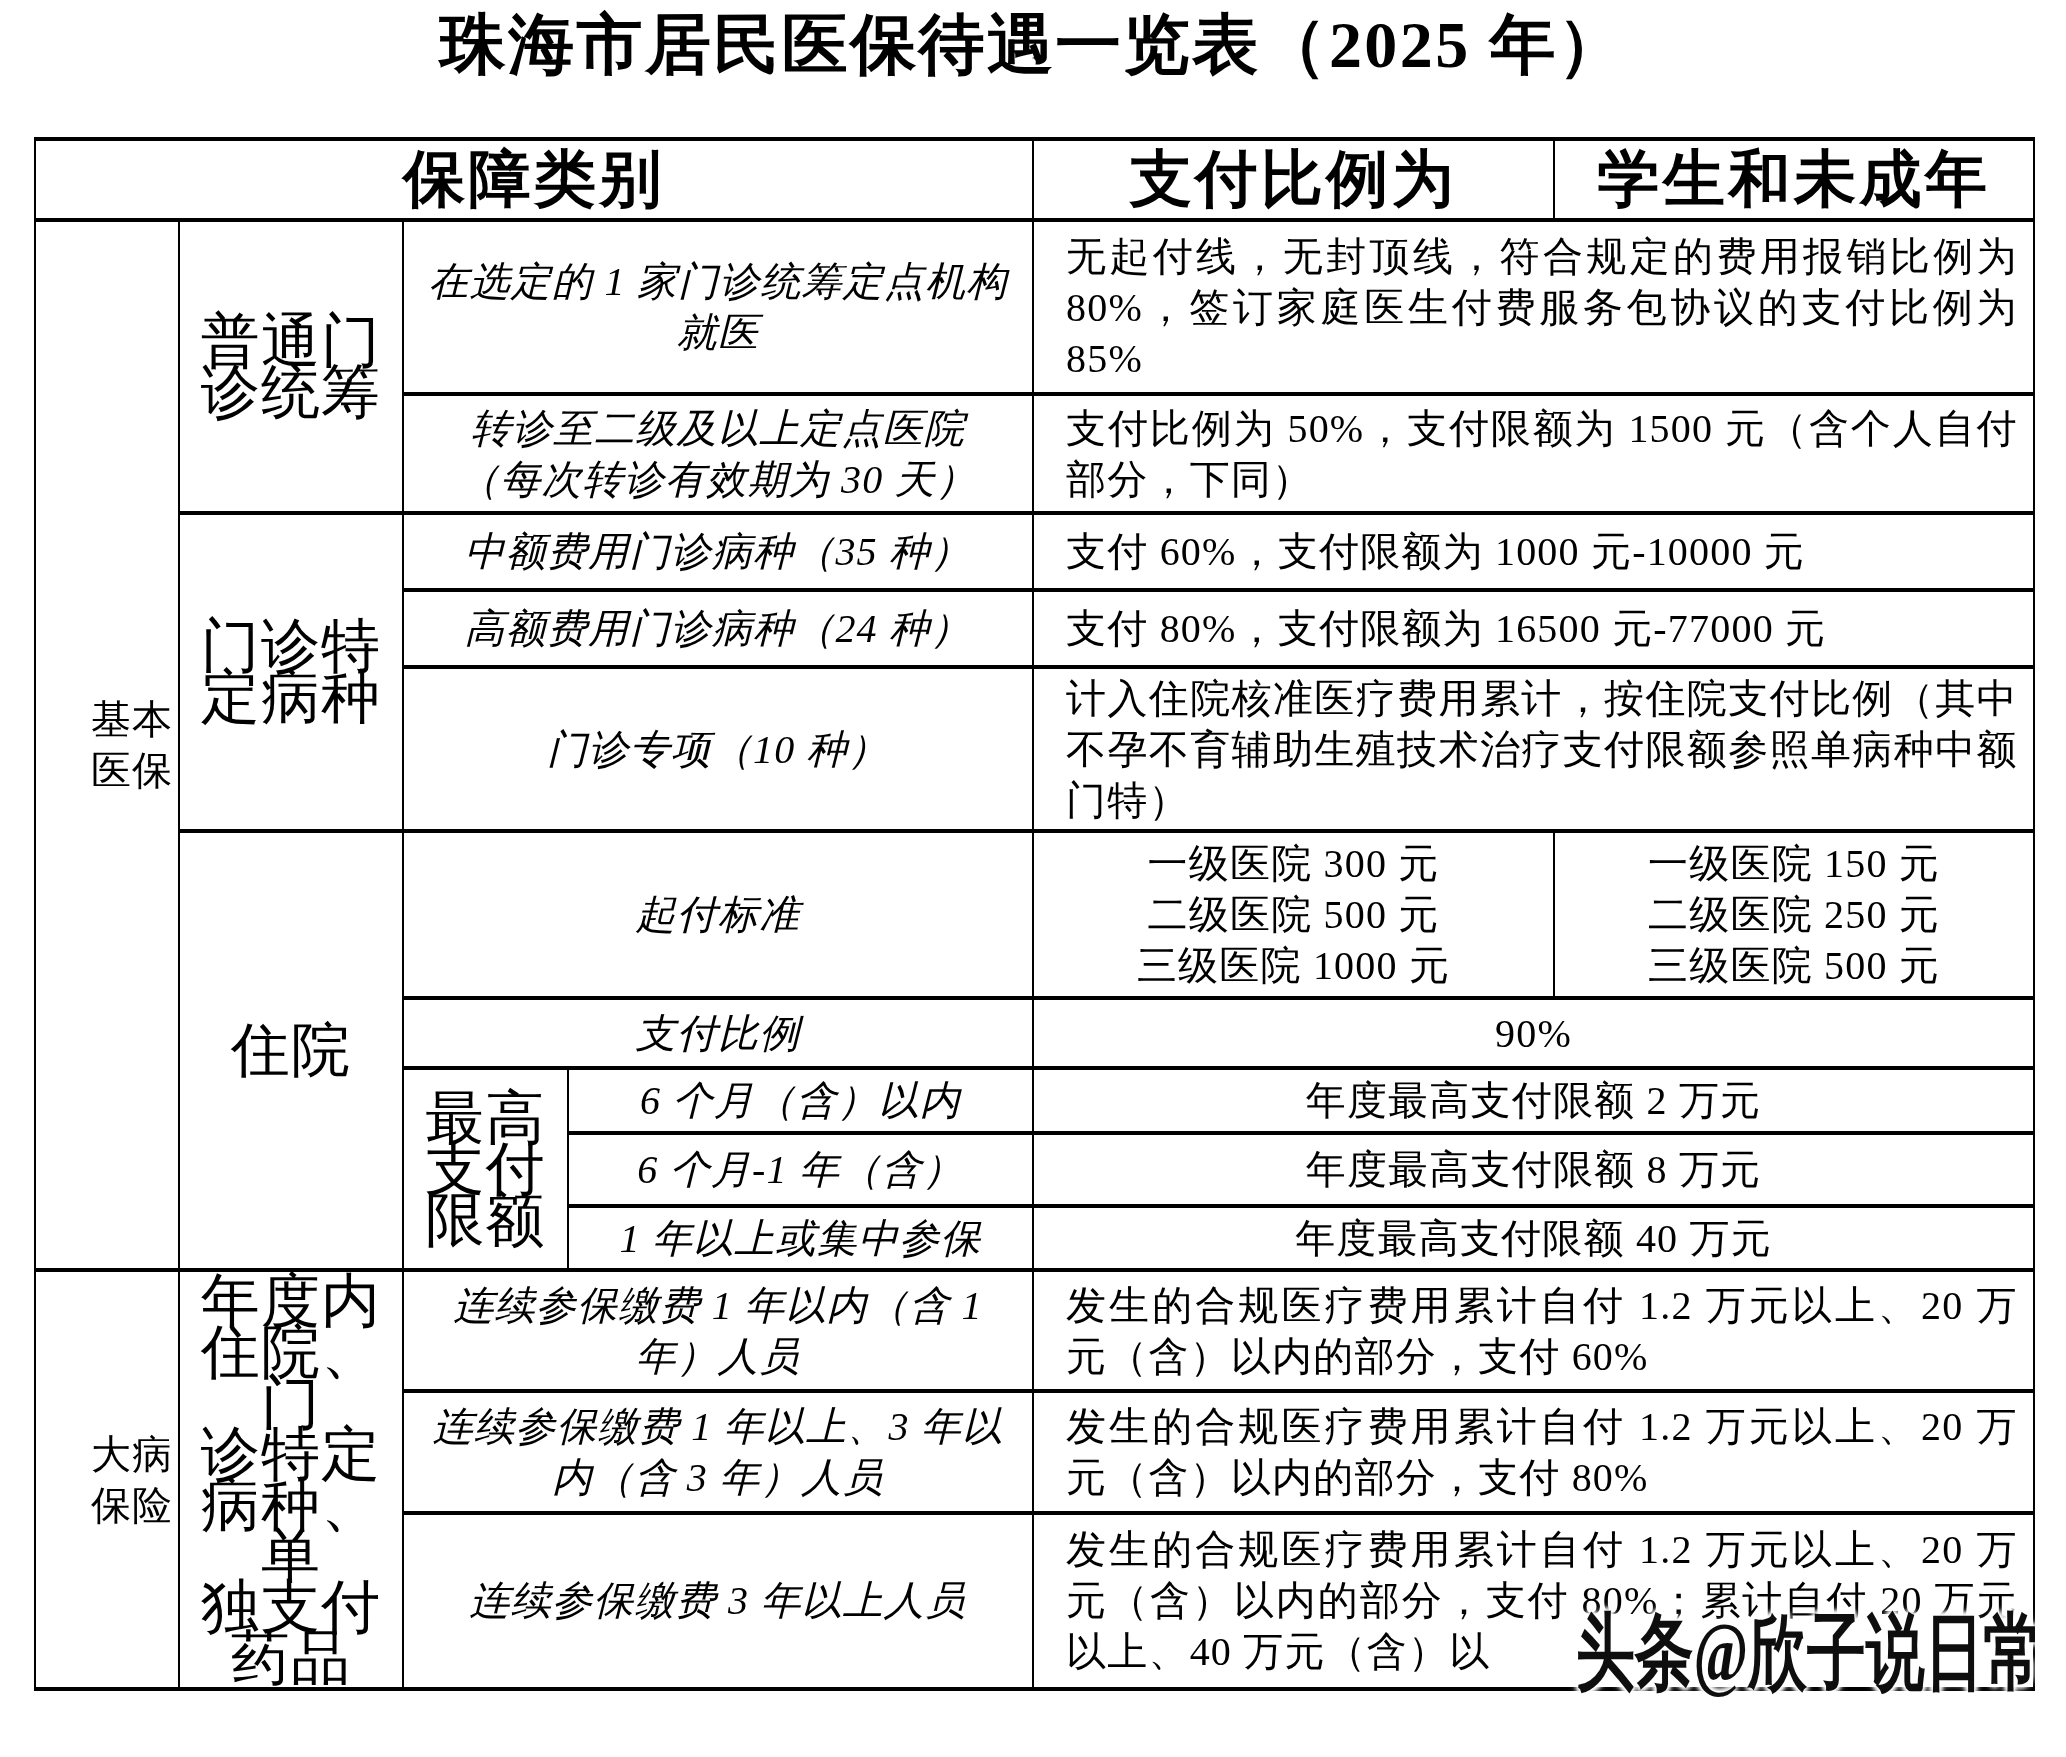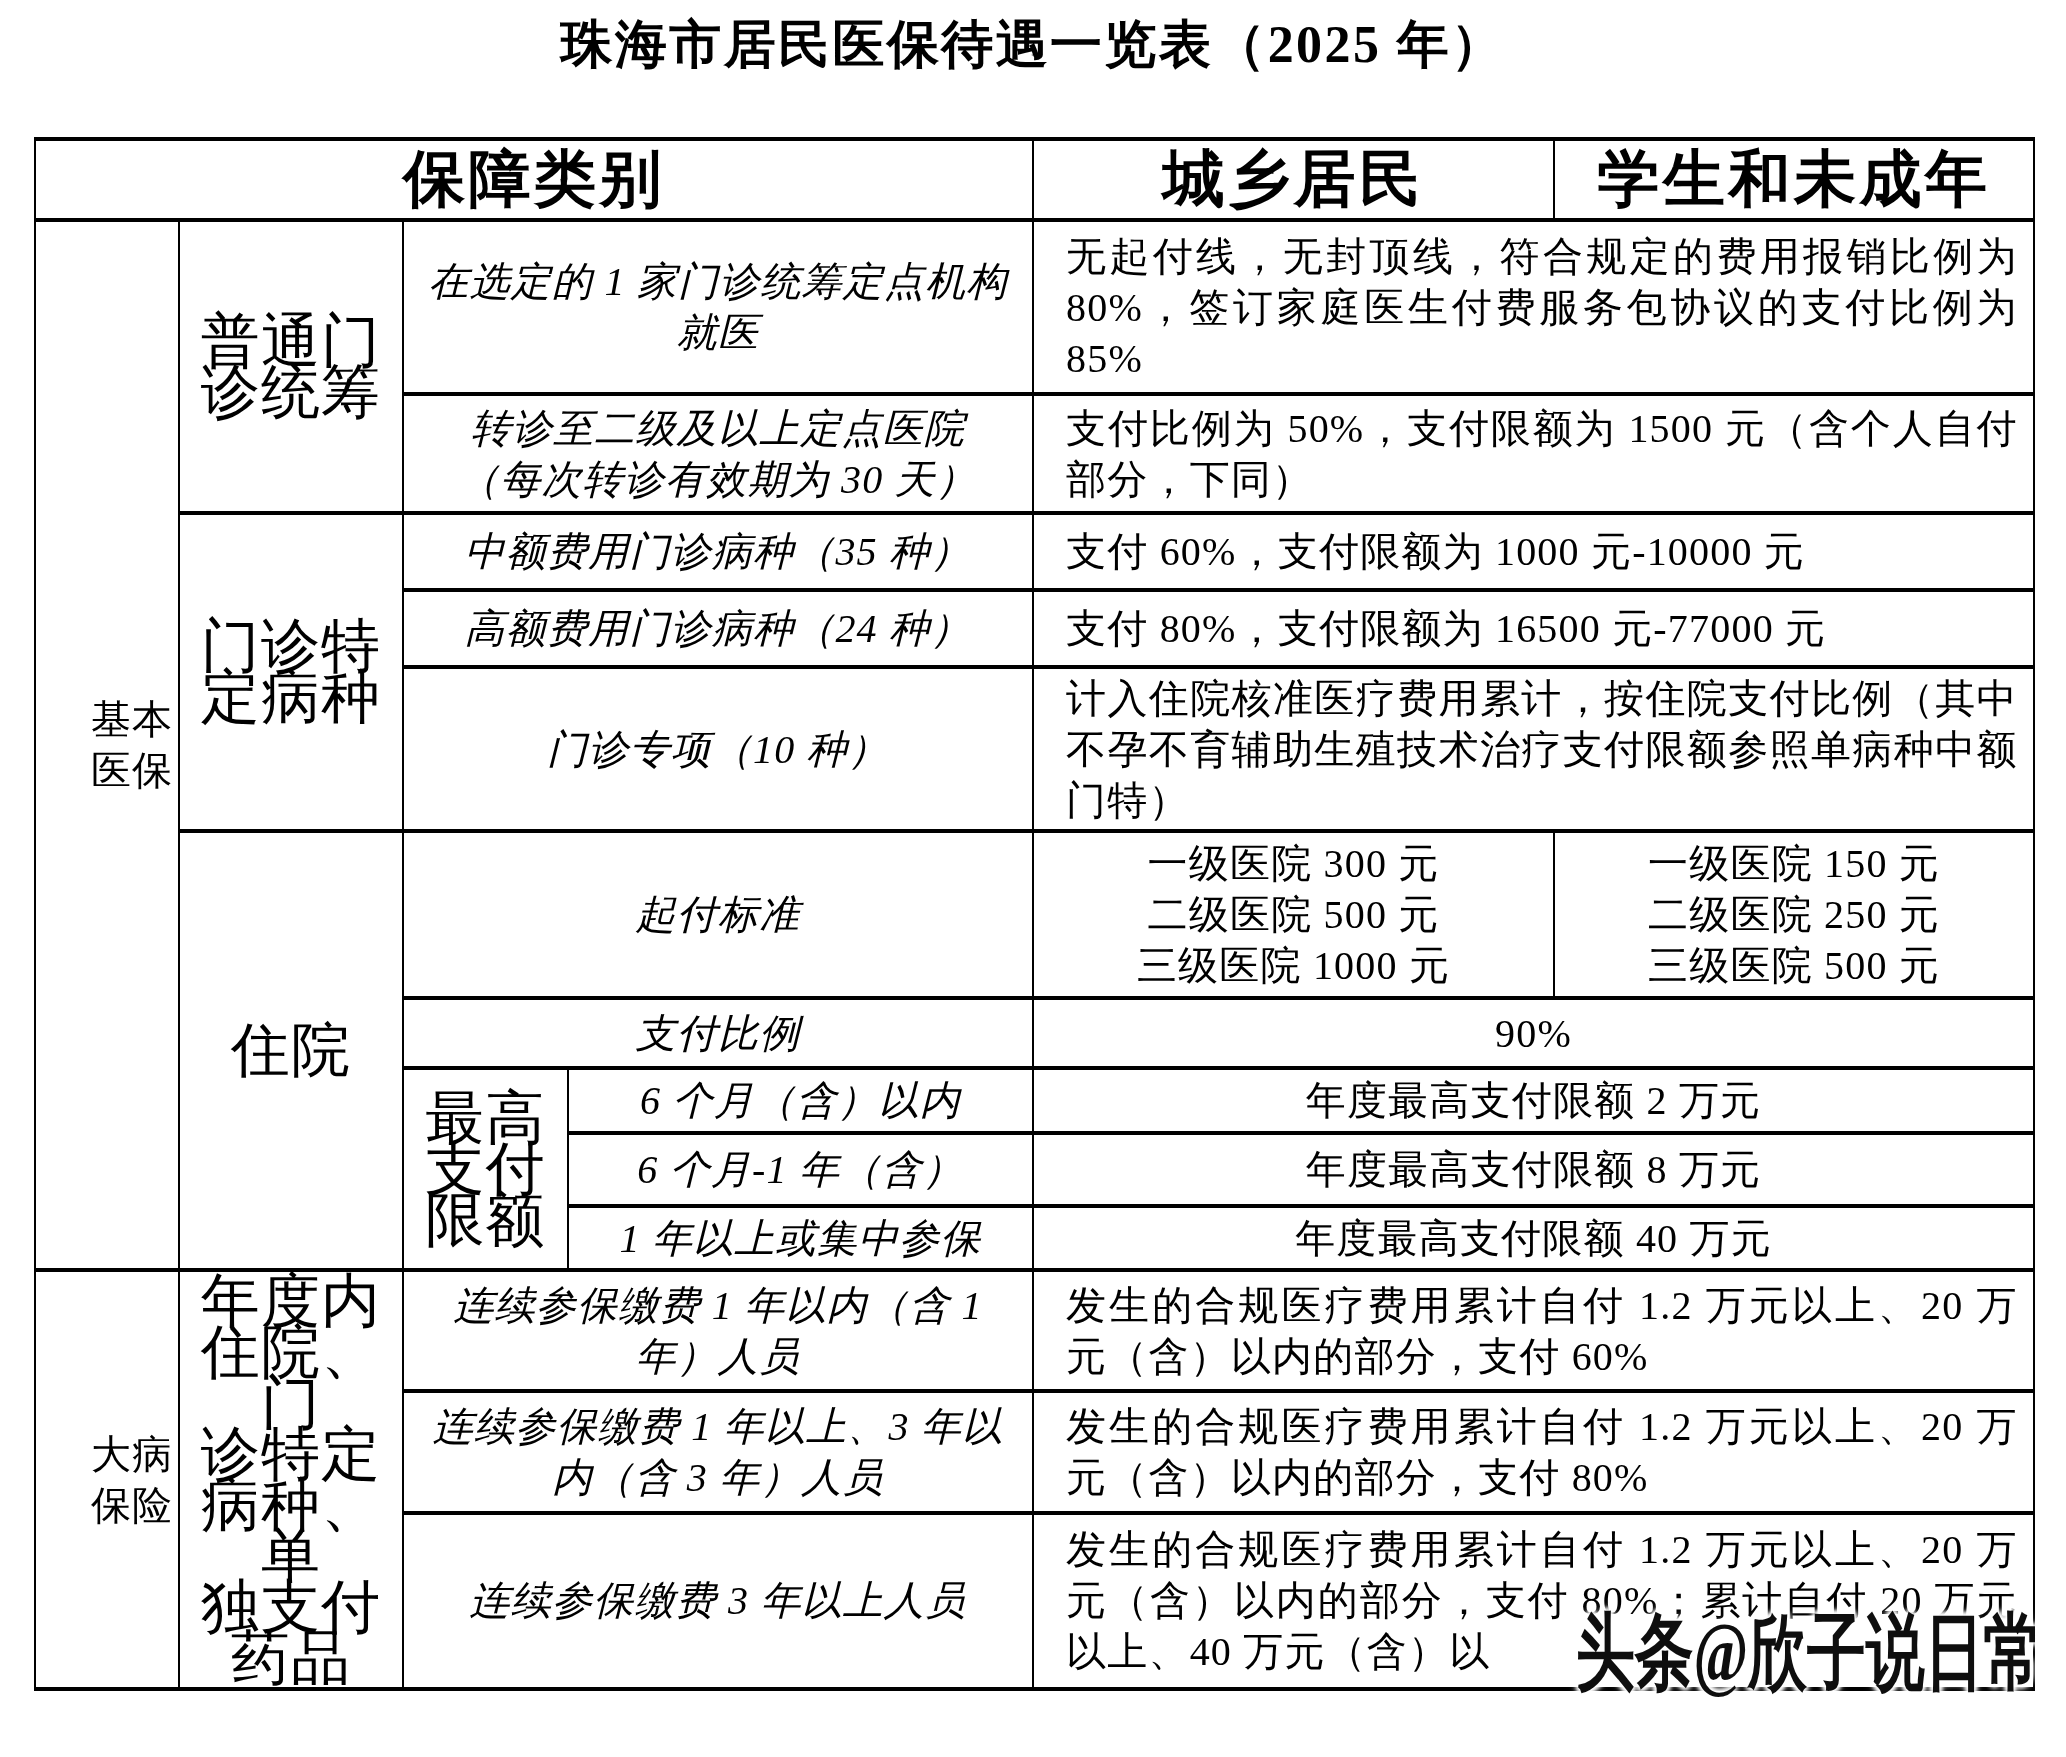--- a/index.html
+++ b/index.html
@@ -16,21 +16,21 @@
     background: #ffffff;
     overflow: hidden;
   }
   .title {
     position: absolute;
     top: 1.2px;
     left: 0;
     width: 2066px;
     margin: 0;
     text-align: center;
-    font-size: 52px;
+    font-size: 66px;
     font-weight: 700;
     letter-spacing: 2.4px;
     line-height: 88px;
     white-space: nowrap;
   }
   table.benefits {
     position: absolute;
     left: 34px;
     top: 137px;
     width: 1998px;
@@ -120,21 +120,21 @@
       <col style="width:224px">
       <col style="width:165px">
       <col style="width:465px">
       <col style="width:521px">
       <col style="width:480px">
     </colgroup>
 
     <tbody>
         <tr class="hrow">
       <td class="hd" colspan="4">保障类别</td>
-      <td class="hd">城乡居民</td>
+      <td class="hd">支付比例为</td>
       <td class="hd">学生和未成年</td>
     </tr>
 
     <tr class="r1">
       <td class="grp" rowspan="10">基本
 医保</td>
       <td class="sub" rowspan="2">普通门
 诊统筹</td>
       <td class="item" colspan="2">在选定的 1 家门诊统筹定点机构就医</td>
       <td class="val" colspan="2">无起付线，无封顶线，符合规定的费用报销比例为 80%，签订家庭医生付费服务包协议的支付比例为 85%</td>

